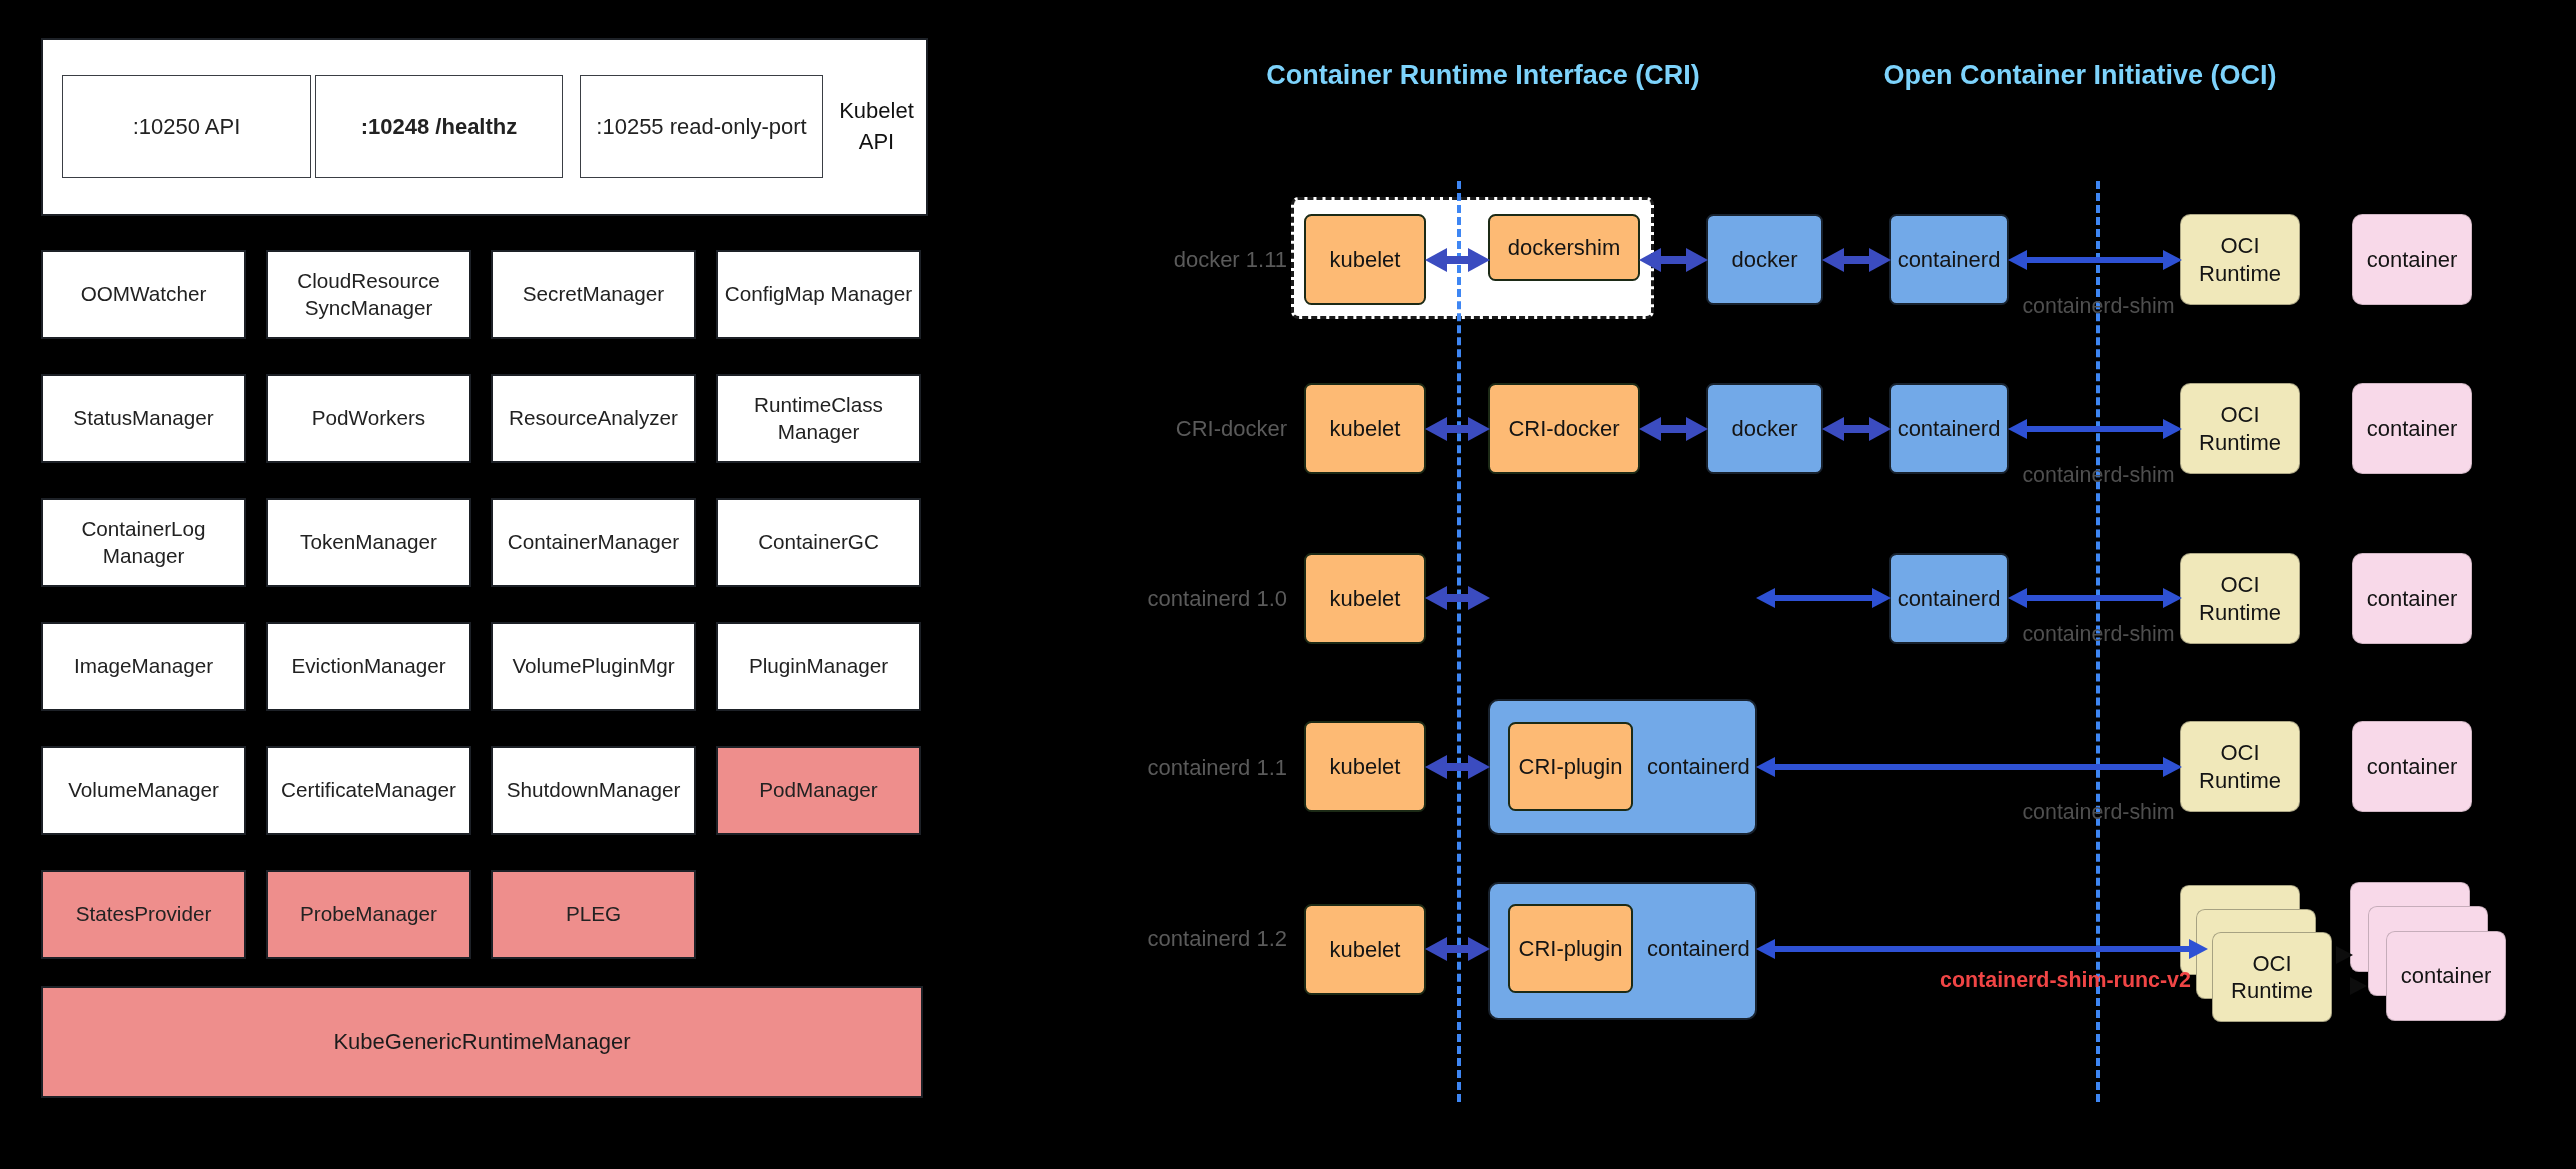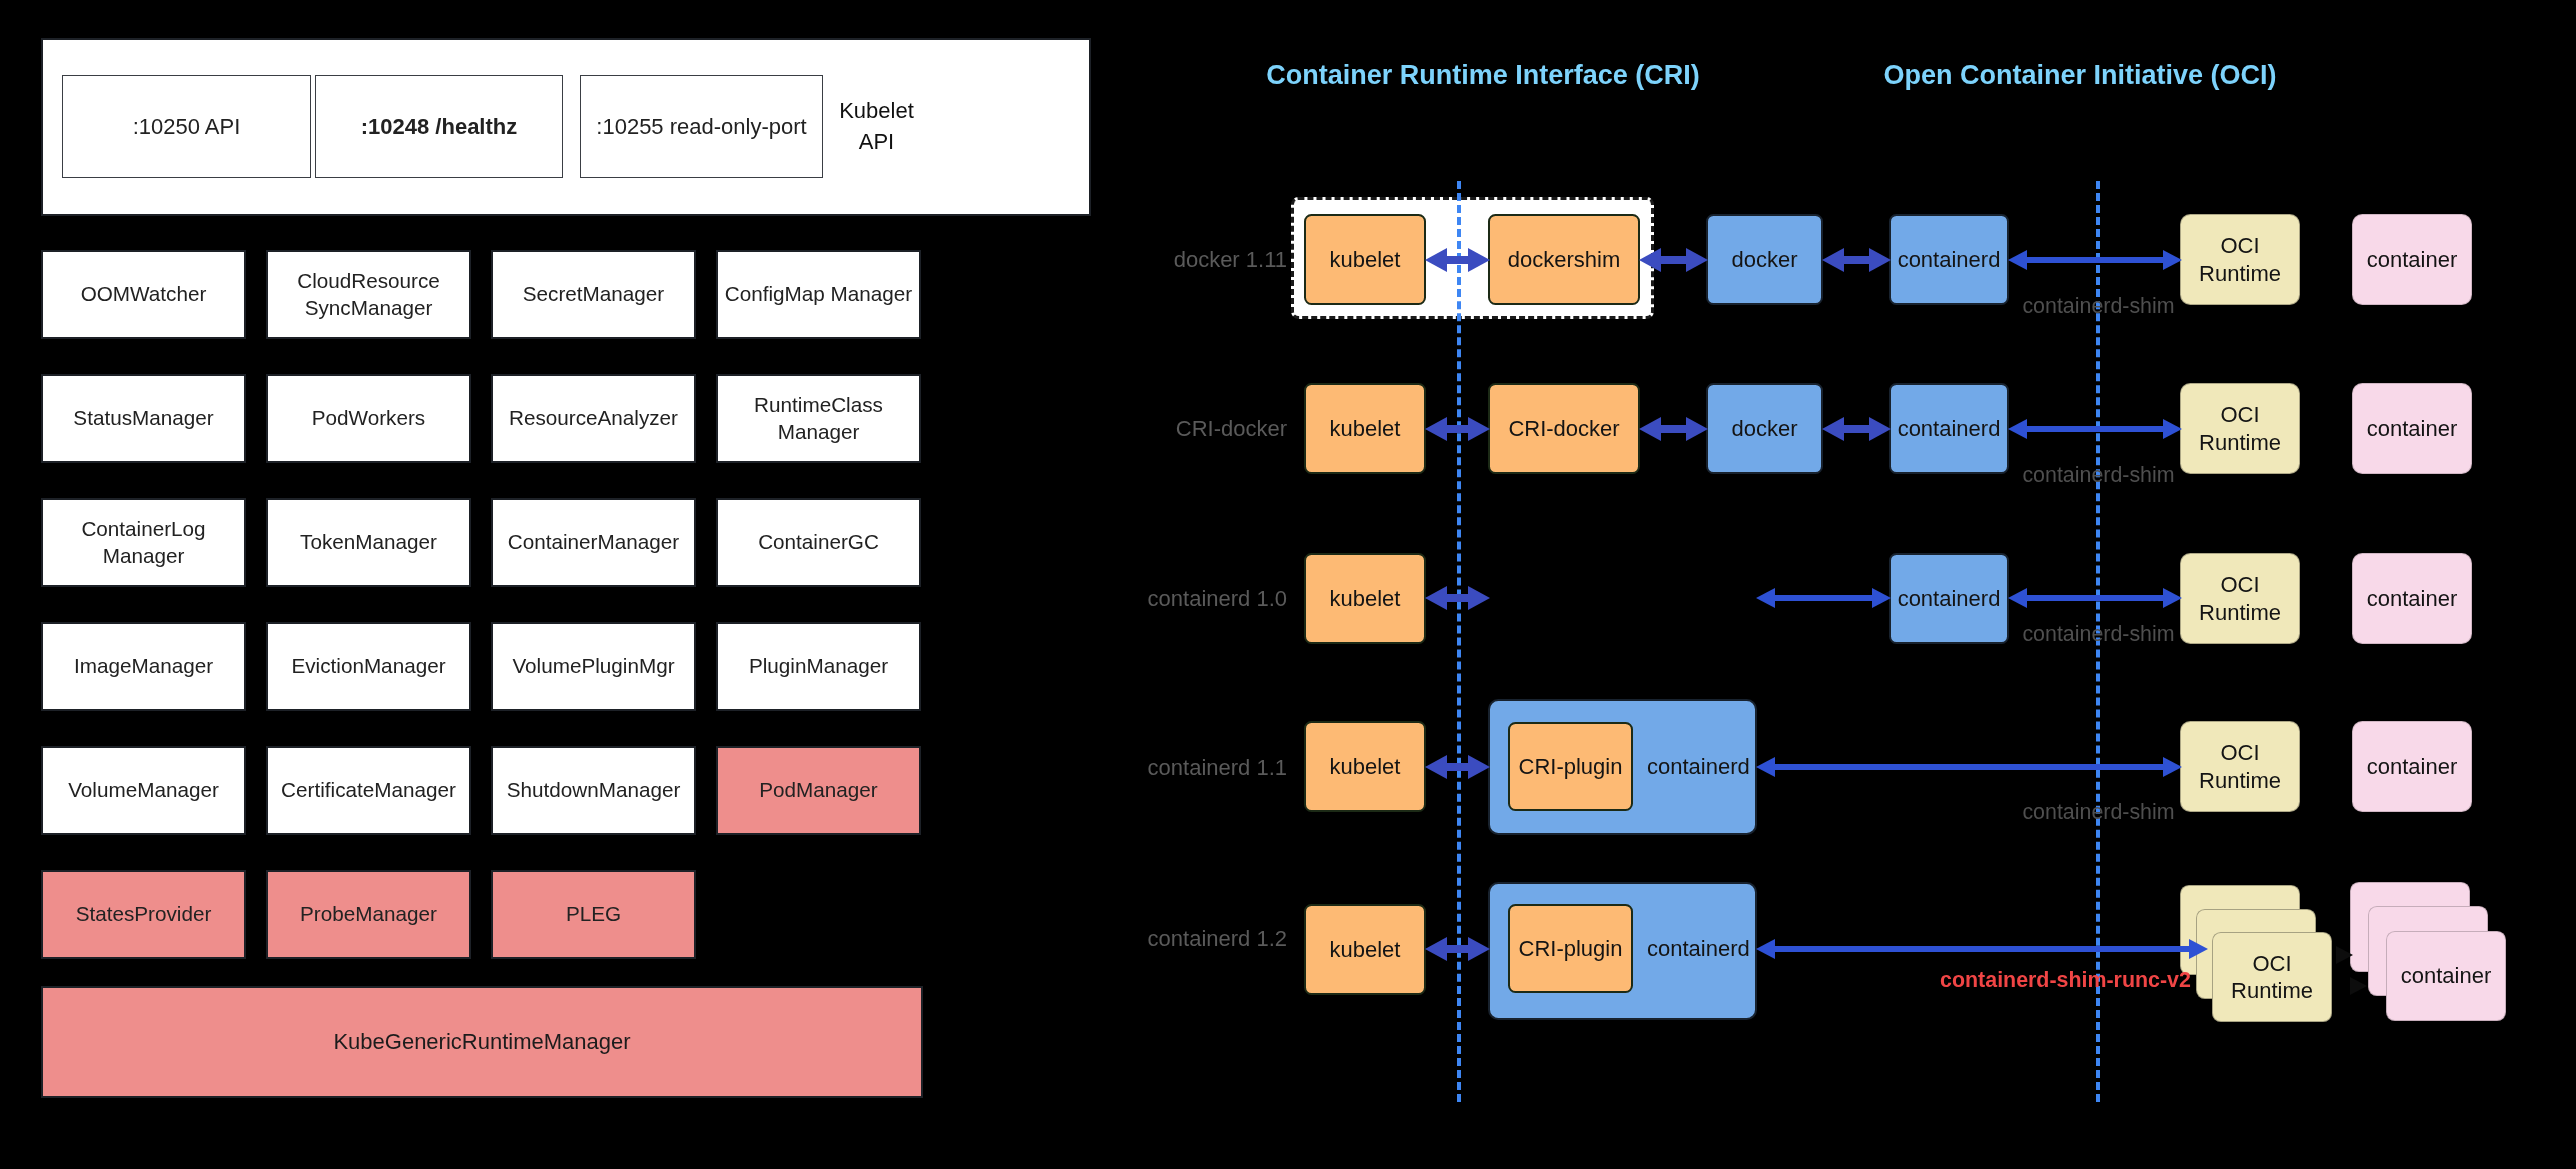--- a/index.html
+++ b/index.html
@@ -62,21 +62,21 @@
   .card.yellow{background:#f0e8ba;border:1.5px solid rgba(0,0,0,0.3);}
   .card.pink{background:#f8d9e9;border:1.5px solid rgba(0,0,0,0.2);}
   .mini-arrow{position:absolute;width:0;height:0;border:9.6px solid transparent;border-right:0;
               border-left:17.7px solid #0d0d0d;z-index:5;}
 </style>
 </head>
 <body>
 
 <div id="canvas">
 
-  <div class="panel-white" style="left:41px;top:38px;width:1050px;height:178px;">
+  <div class="panel-white" style="left:41px;top:38px;width:887px;height:178px;">
     <div class="port-box" style="left:19px;top:35px;width:249px;height:103px;">
       <span>:10250 API</span>
     </div>
     <div class="port-box" style="left:272px;top:35px;width:248px;height:103px;font-weight:bold;">
       <span>:10248 /healthz</span>
     </div>
     <div class="port-box" style="left:537px;top:35px;width:243px;height:103px;">
       <span>:10255 read-only-port</span>
     </div>
     <div class="kapi-label" style="left:778px;top:56px;">Kubelet API</div>
@@ -113,21 +113,21 @@
   <div class="diag-title" style="left:1188px;top:60px;">Container Runtime Interface (CRI)</div>
   <div class="diag-title" style="left:1785px;top:60px;">Open Container Initiative (OCI)</div>
 
   <div class="dashed-wrap" style="left:1291px;top:197px;width:363px;height:122px;"></div>
 
   <div class="vline" style="left:1457px;"></div>
   <div class="vline" style="left:2096px;"></div>
 
   <div class="row-label" style="left:977px;top:247px;">docker 1.11</div>
   <div class="box green" style="left:1304px;top:214px;width:122px;height:91px;">kubelet</div>
-  <div class="box green" style="left:1488px;top:214px;width:152px;height:91px;">dockershim</div>
+  <div class="box green" style="left:1488px;top:214px;width:152px;height:67px;">dockershim</div>
   <div class="box blue" style="left:1706px;top:214px;width:117px;height:91px;">docker</div>
   <div class="box blue" style="left:1889px;top:214px;width:120px;height:91px;">containerd</div>
   <div class="box yellow" style="left:2180px;top:214px;width:120px;height:91px;">OCI Runtime</div>
   <div class="box pink" style="left:2352px;top:214px;width:120px;height:91px;">container</div>
   <div class="arr thick" style="left:1426px;top:260px;width:62px;">
       <i class="hl"></i>
       <i class="ln"></i>
       <i class="hr"></i>
     </div>
   <div class="arr thick" style="left:1640px;top:260px;width:66px;">

